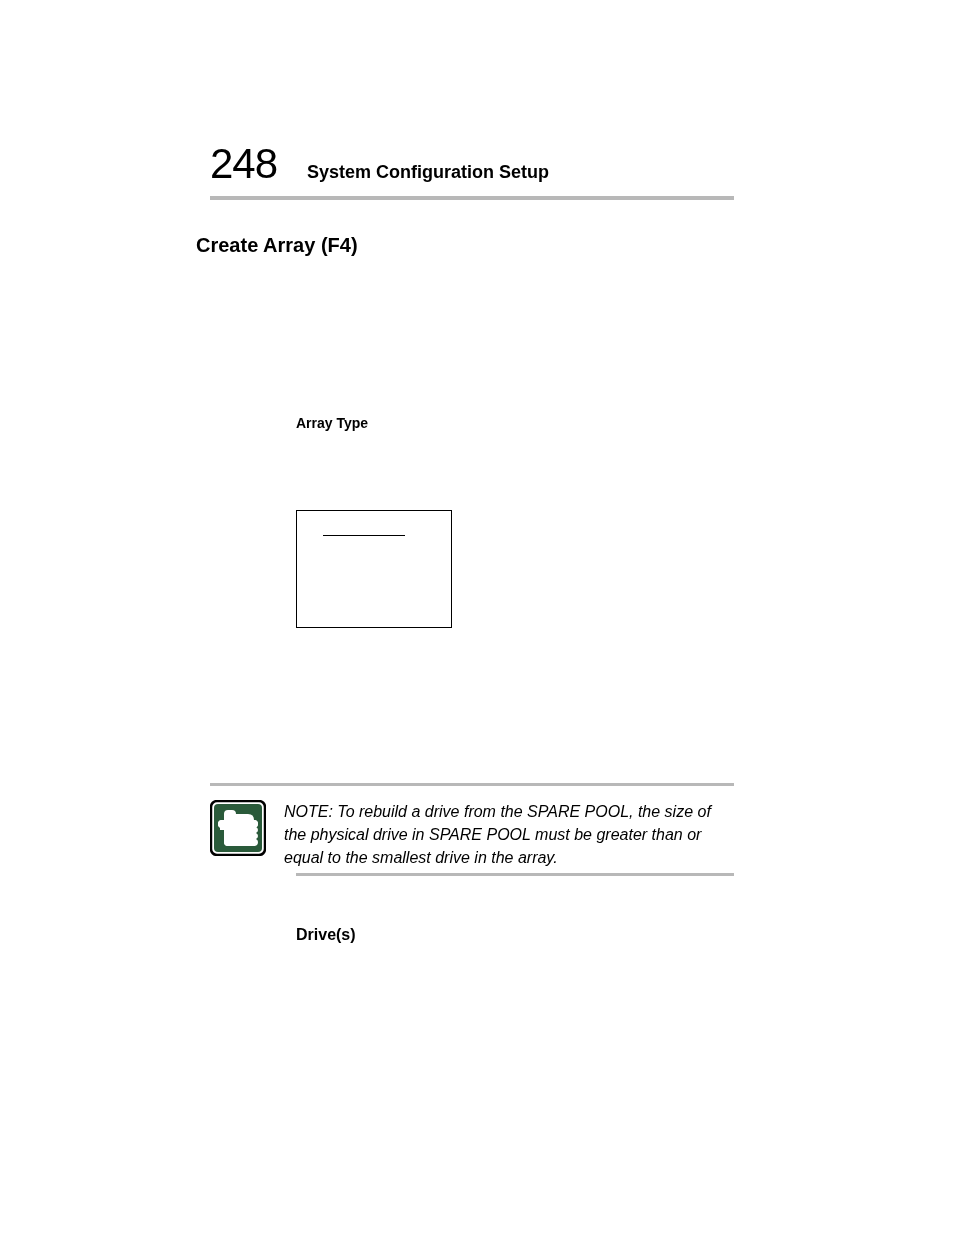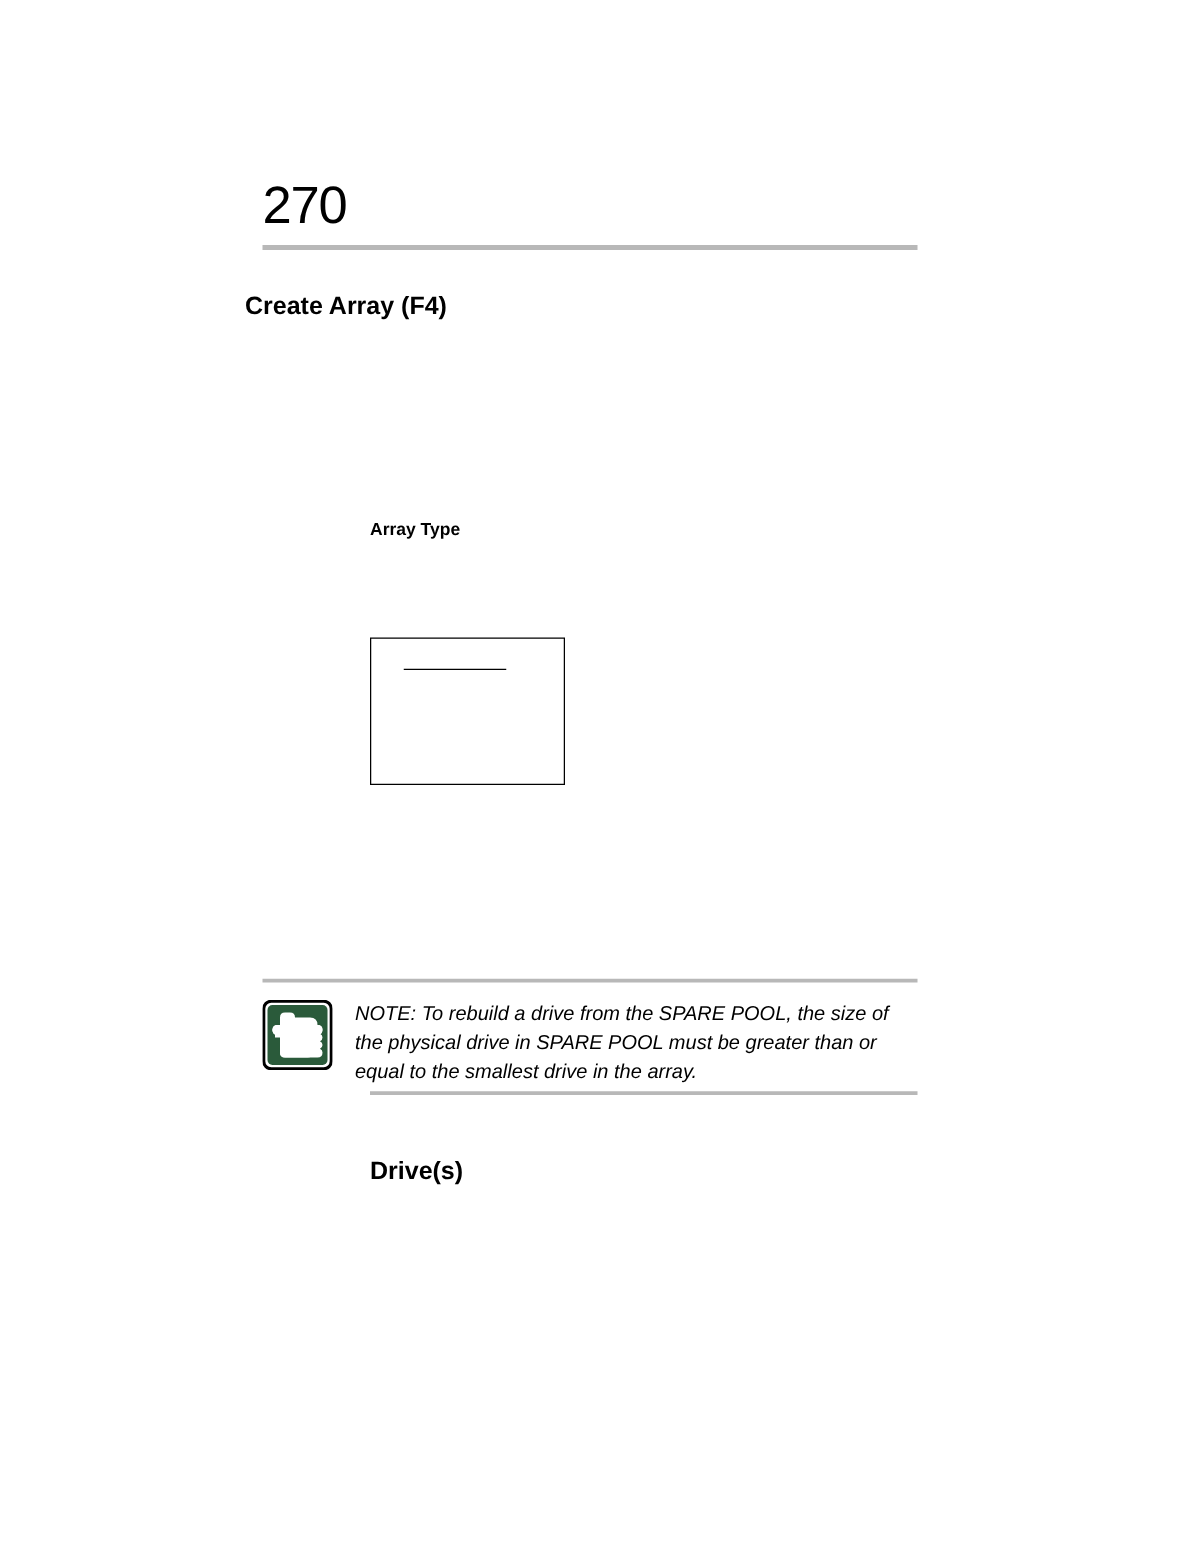--- a/index.html
+++ b/index.html
@@ -106,30 +106,31 @@
       top: 873px;
       left: 296px;
       right: 220px;
       height: 3px;
       background: #b8b8b8;
     }
     .section-heading-sub2 {
       position: absolute;
       top: 926px;
       left: 296px;
-      font-size: 20px;
+      font-size: 16px;
       font-weight: bold;
       font-family: Arial, Helvetica, sans-serif;
     }
   </style>
 </head>
 <body>
 
 <div class="page-header">
-  <span class="page-number">270</span>
+  <span class="page-number">248</span>
+  <span class="header-title">System Configuration Setup</span>
 </div>
 <div class="header-rule"></div>
 
 <div class="section-heading-main">Create Array (F4)</div>
 
 <div class="section-heading-sub1">Array Type</div>
 
 <div class="box">
   <div class="box-inner-line"></div>
 </div>

